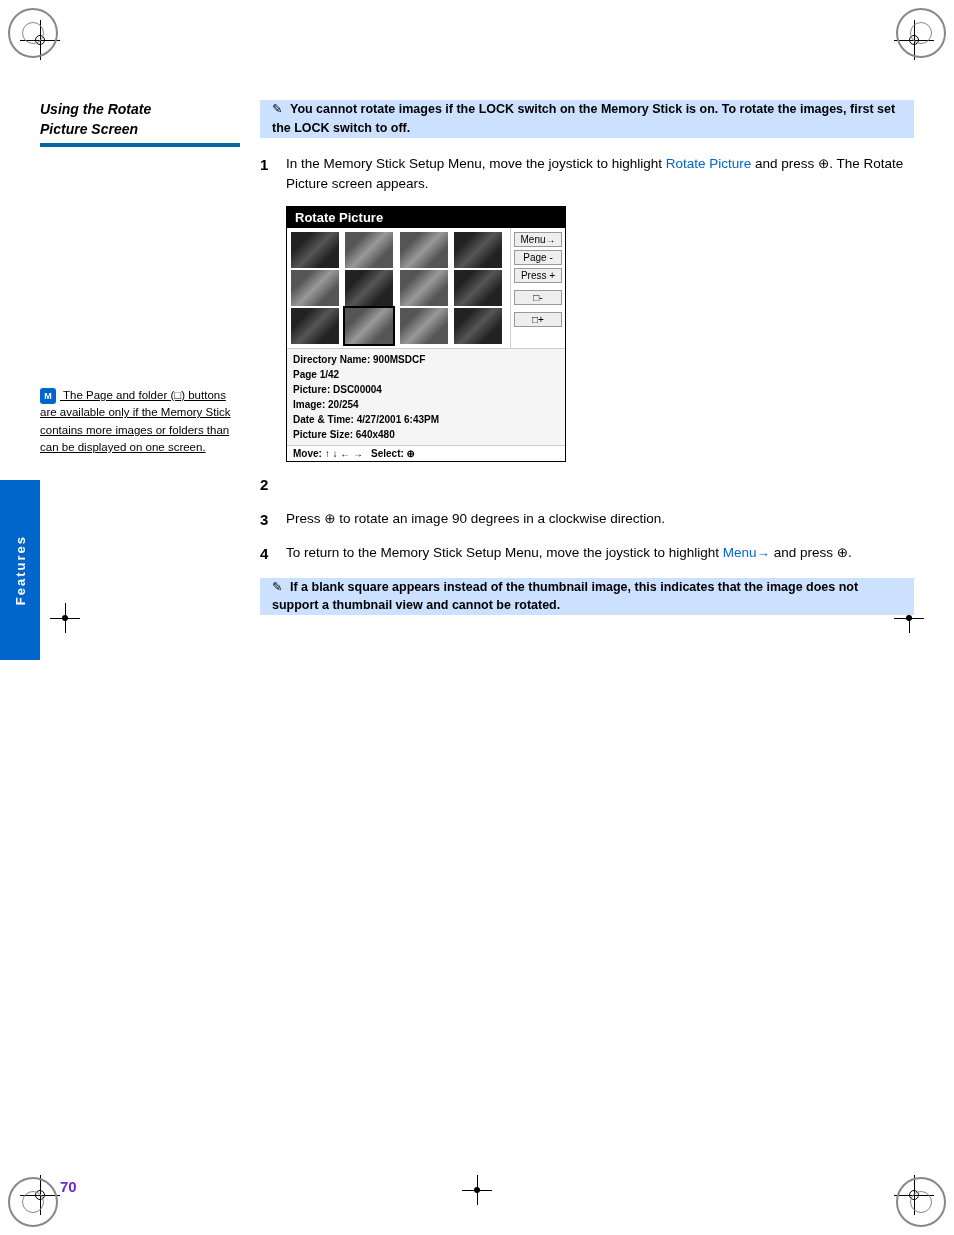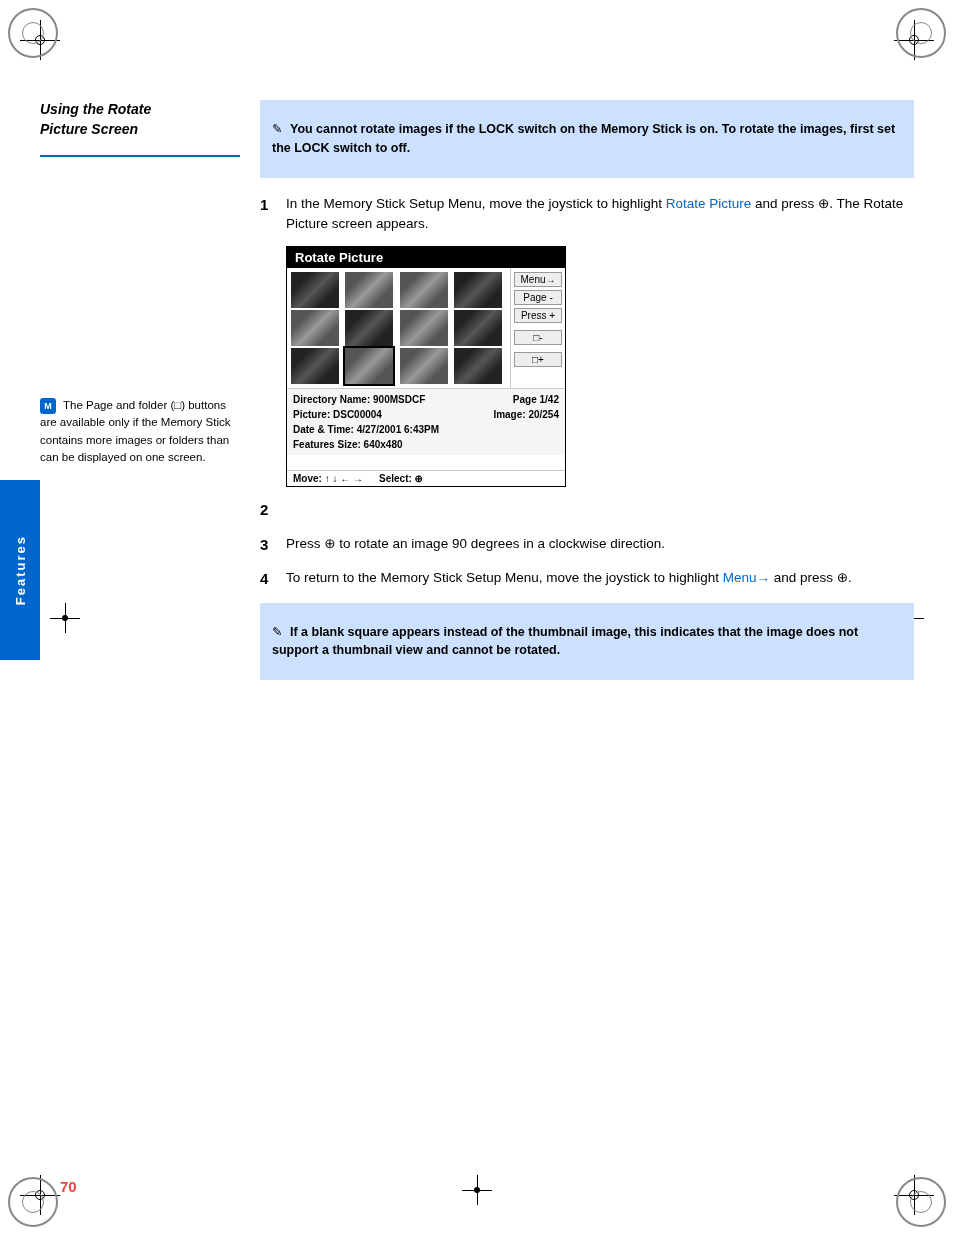--- a/index.html
+++ b/index.html
@@ -112,30 +112,30 @@
     .right-column {
       flex: 1;
     }
 
     
     .section-heading {
       font-style: italic;
       font-weight: bold;
       font-size: 14px;
       line-height: 1.4;
-      border-bottom: 2px solid #0369a1;
-      padding-bottom: 16px;
+      border-bottom: 4px solid #0369a1;
+      padding-bottom: 4px;
       margin-bottom: 12px;
     }
 
     
     .note-box {
       background: #cce0ff;
       border: none;
-      padding: 20px 12px;
+      padding: 0 12px;
       margin-bottom: 16px;
       font-size: 12.5px;
       line-height: 1.5;
     }
     .note-box .note-icon {
       display: inline-block;
       margin-right: 4px;
     }
 
     
@@ -229,29 +229,29 @@
 
     .screen-info {
       border-top: 1px solid #ccc;
       padding: 3px 6px;
       font-size: 10px;
       line-height: 1.5;
       background: #f5f5f5;
     }
     .screen-info .info-row {
       display: flex;
-      justify-content: space-between;
+      justify-content: flex-start;
+      flex-direction: column;
     }
     .screen-controls {
       border-top: 1px solid #ccc;
       padding: 2px 6px;
       font-size: 10px;
       display: flex;
-      gap: 16px;
-      margin-top: 15px;
+      gap: 8px;
     }
 
     
     .small-note {
       font-size: 11.5px;
       line-height: 1.5;
       margin-top: 8px;
       color: #000;
     }
     .small-note-icon {
@@ -274,21 +274,21 @@
       color: #0066cc;
     }
 
     
     .page-number {
       position: absolute;
       bottom: 40px;
       left: 60px;
       font-size: 15px;
       font-weight: bold;
-      color: #ef4444;
+      color: #6d28d9;
     }
 
     
     .bottom-center-crosshair {
       position: absolute;
       bottom: 30px;
       left: 50%;
       transform: translateX(-50%);
       width: 30px;
       height: 30px;
@@ -373,21 +373,21 @@
 
 <div class="main-content">
   <div class="content-columns">
 
     <div class="left-column">
       <div class="section-heading">
         <span>Using the Rotate</span><br>
         <span>Picture Screen</span>
       </div>
 
-      <div class="small-note" style="margin-top:240px;">
+      <div class="small-note" style="margin-top:240px;text-decoration:underline;">
         <span class="small-note-icon"><span>M</span></span>
         <span>The Page and folder (□) buttons are available only if the Memory Stick contains more images or folders than can be displayed on one screen.</span>
       </div>
     </div>
 
     <div class="right-column">
 
 
       <div class="note-box">
         <span class="note-icon">✎</span>
@@ -437,21 +437,21 @@
         <div class="screen-info">
           <div class="info-row">
             <span><strong>Directory Name: 900MSDCF</strong></span>
             <span><strong>Page 1/42</strong></span>
           </div>
           <div class="info-row">
             <span><strong>Picture: DSC00004</strong></span>
             <span><strong>Image: 20/254</strong></span>
           </div>
           <div><strong>Date &amp; Time: 4/27/2001 6:43PM</strong></div>
-          <div><strong>Features Size: 640x480</strong></div>
+          <div><strong>Picture Size: 640x480</strong></div>
         </div>
         <div class="screen-controls">
           <span><strong>Move: ↑ ↓ ← →</strong></span>
           <span><strong>Select: ⊕</strong></span>
         </div>
       </div>
 
       <ol class="numbered-list" style="margin-top:4px;">
         <li>
           <span class="num">2</span>

